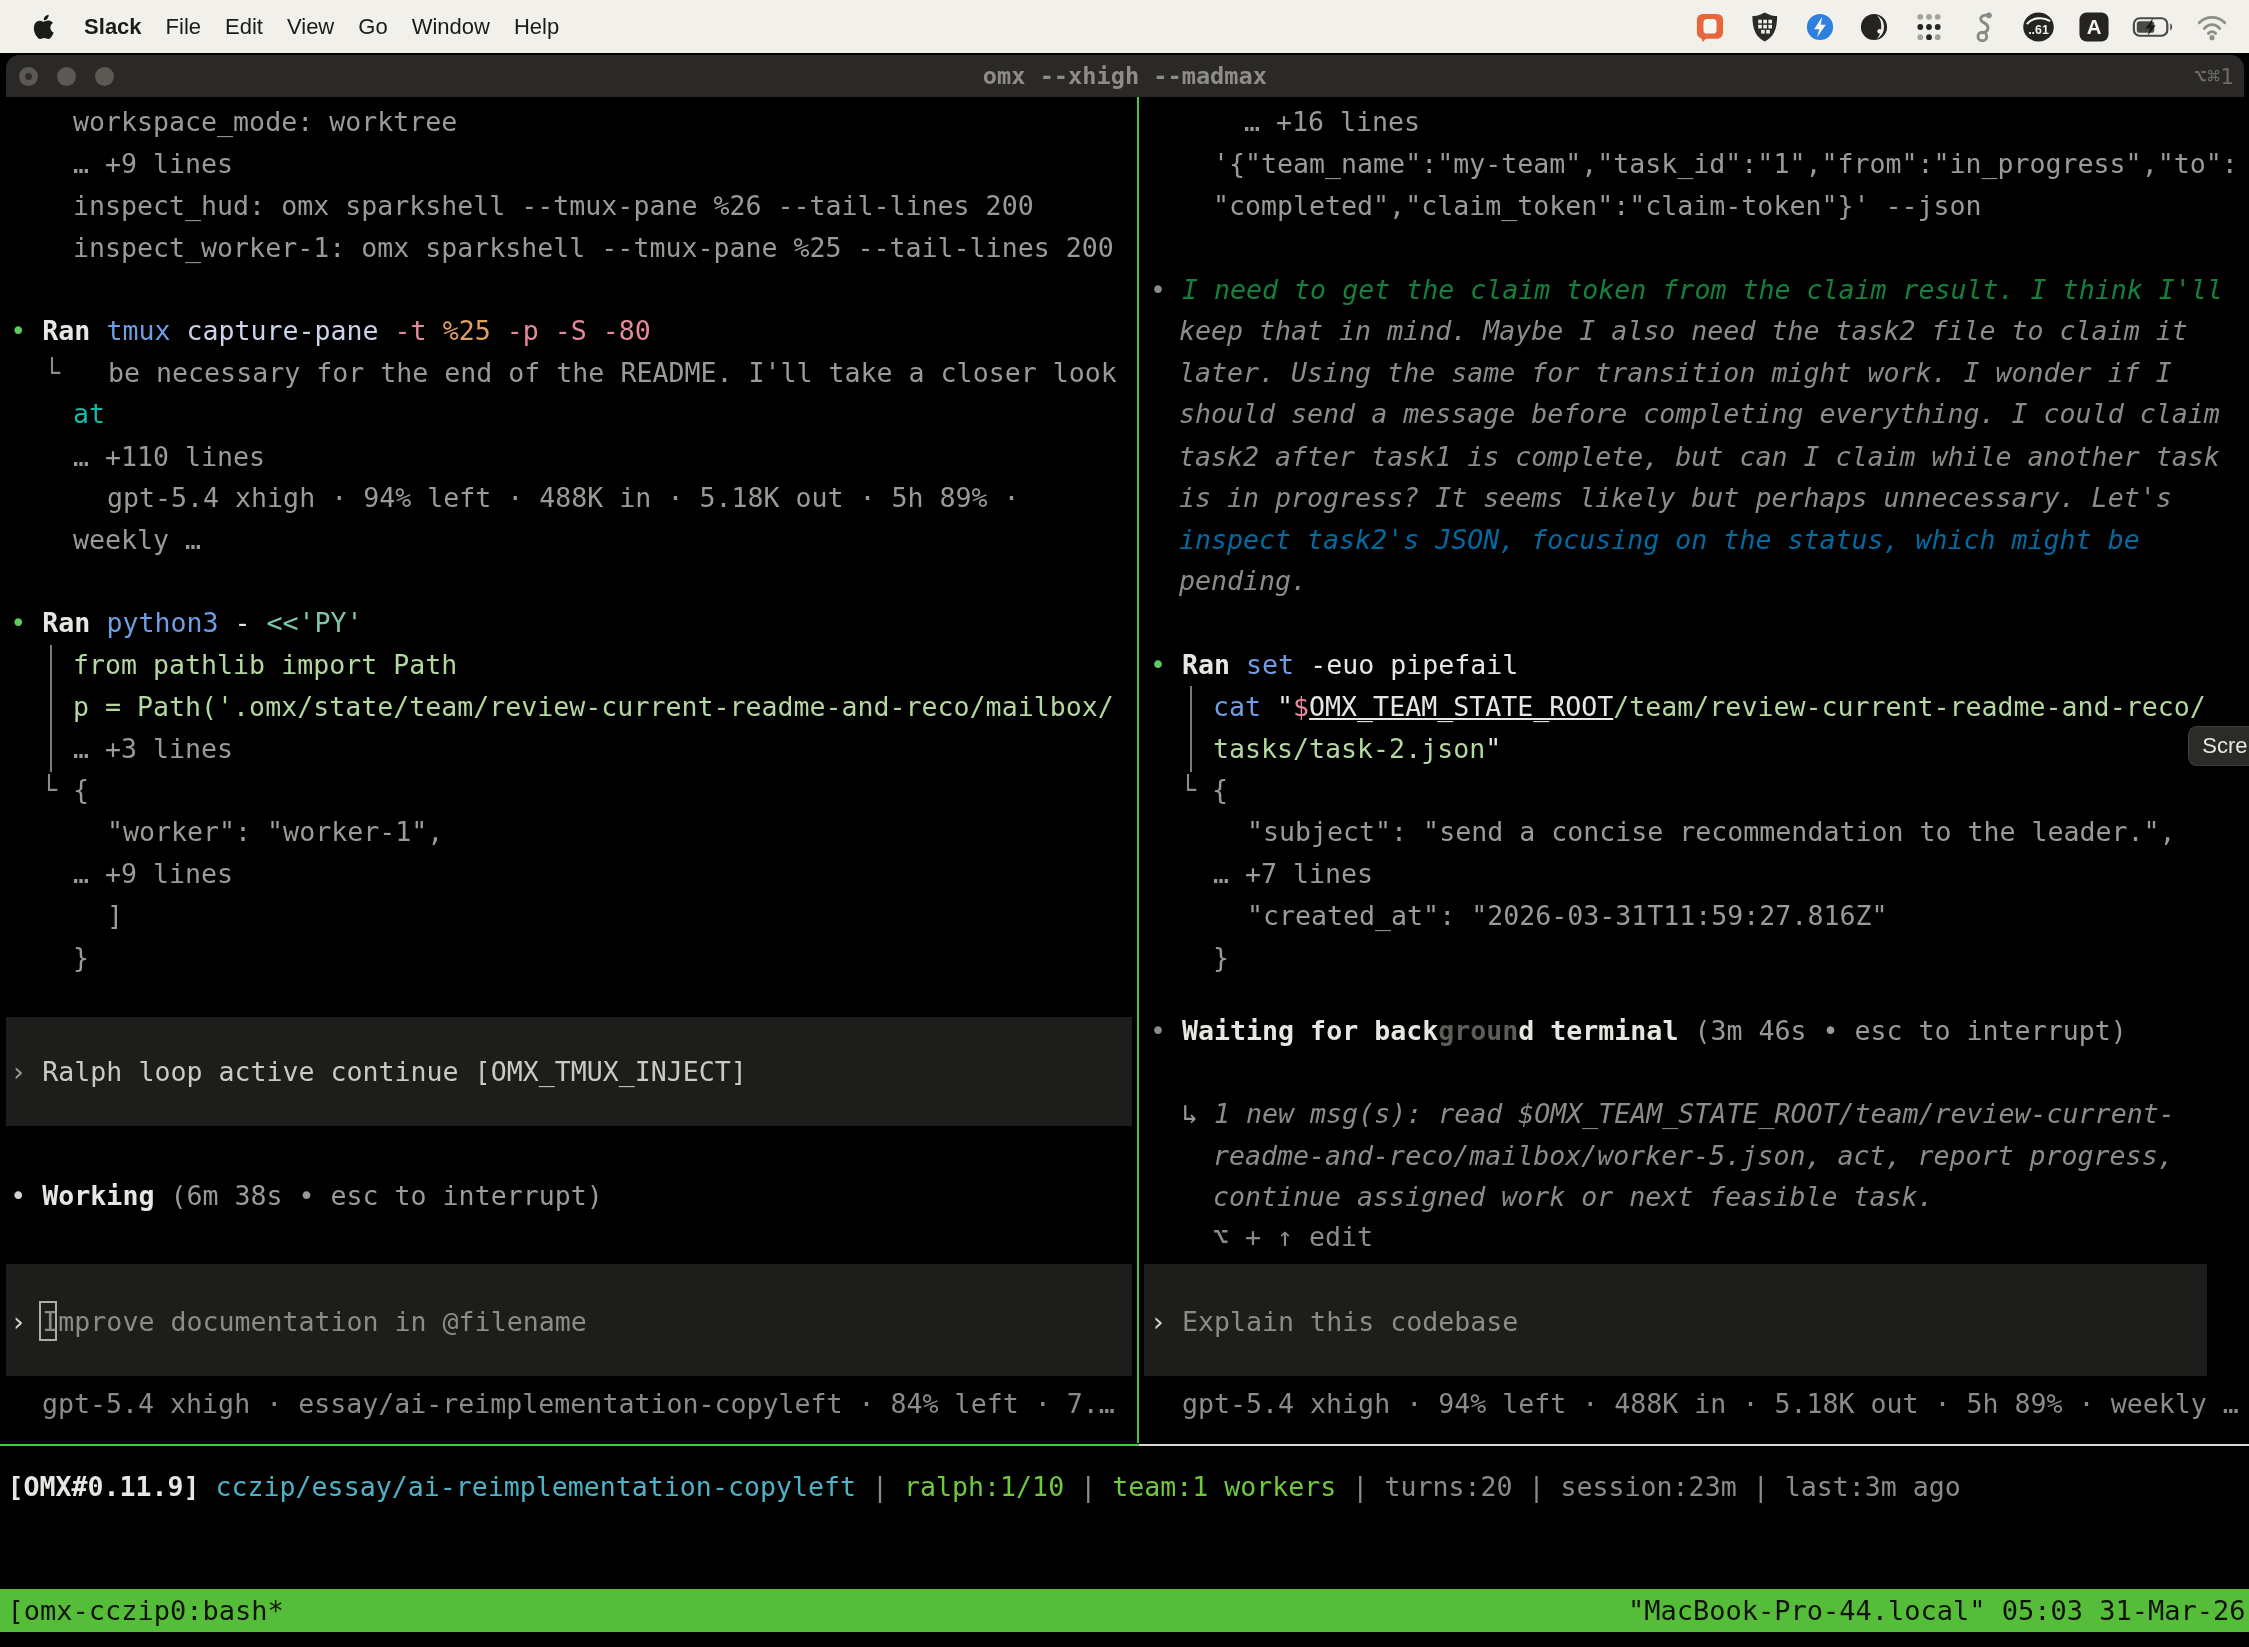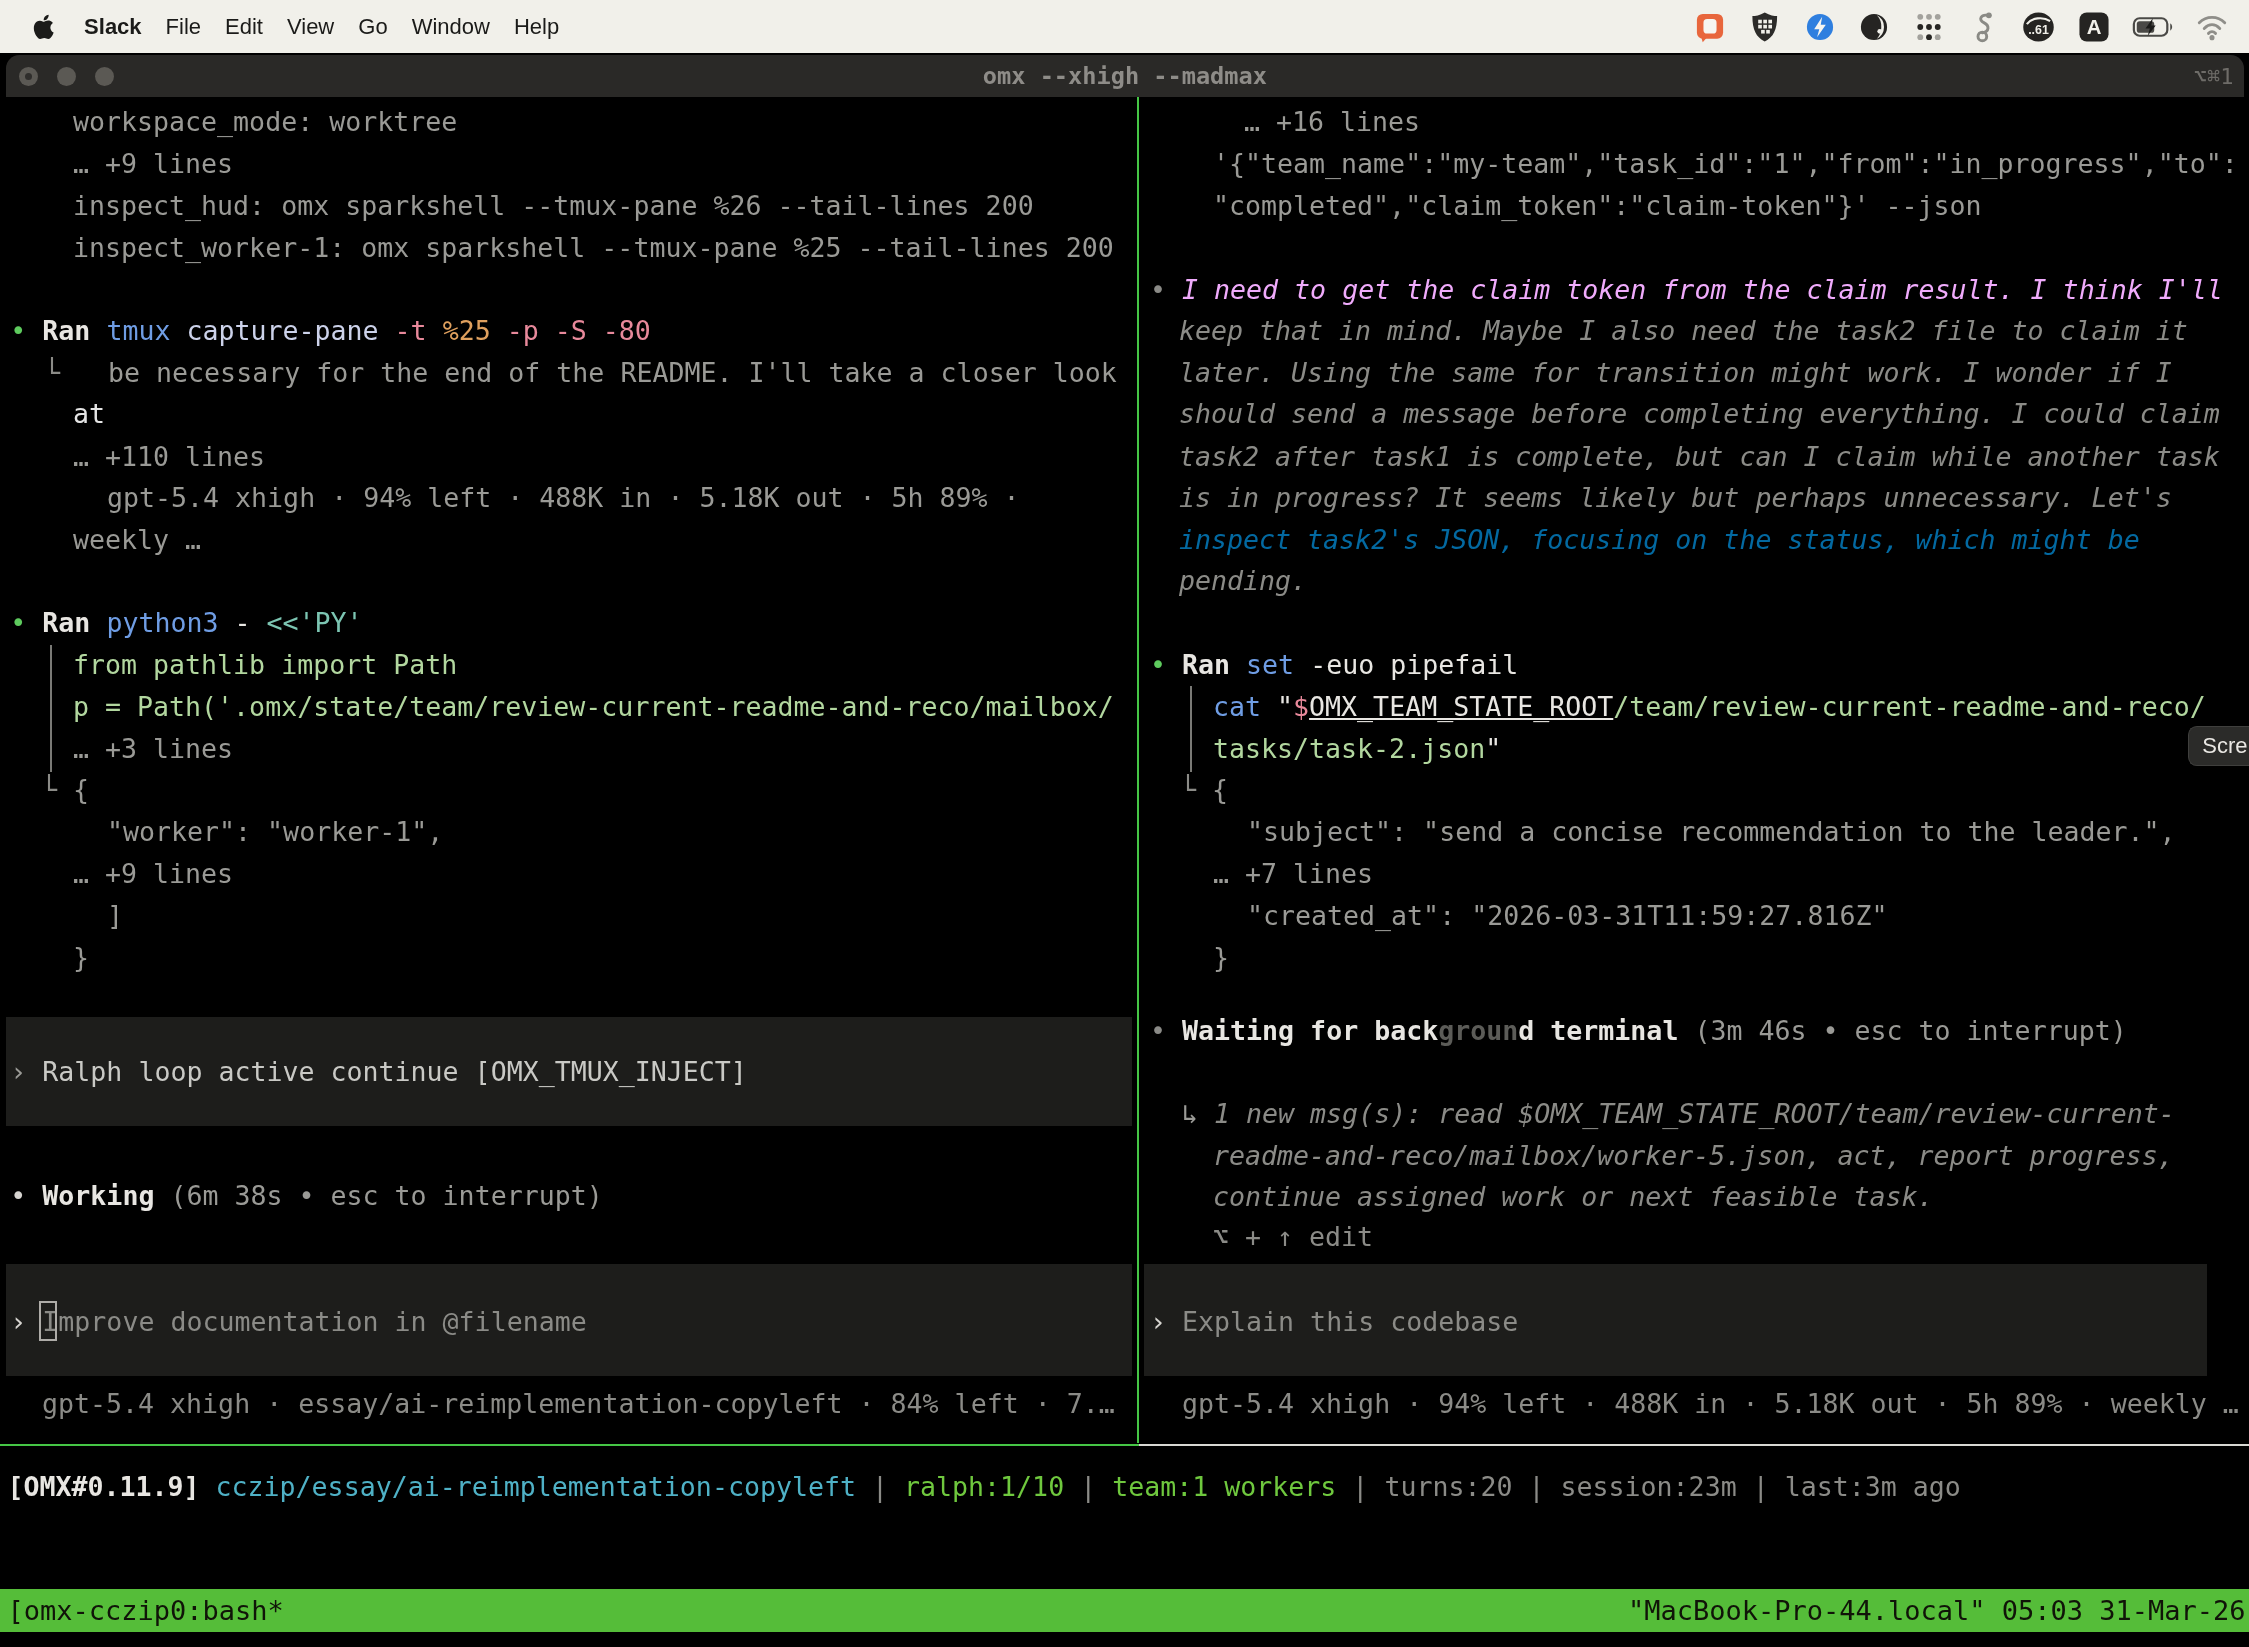--- a/index.html
+++ b/index.html
@@ -194,21 +194,21 @@
   <div class="connector connL"></div>
   <div class="connector connR"></div>
 
   <div id="left-lines">
       <div class="tline" style="top: 101px; left: 73px;"><span style="color: rgb(154, 154, 150);">workspace_mode: worktree</span></div>
       <div class="tline" style="top: 143px; left: 73px;"><span style="color: rgb(154, 154, 150);">… +9 lines</span></div>
       <div class="tline" style="top: 185px; left: 73px;"><span style="color: rgb(154, 154, 150);">inspect_hud: omx sparkshell --tmux-pane %26 --tail-lines 200</span></div>
       <div class="tline" style="top: 227px; left: 73px;"><span style="color: rgb(154, 154, 150);">inspect_worker-1: omx sparkshell --tmux-pane %25 --tail-lines 200</span></div>
       <div class="tline" style="top: 310px; left: 10.3px;"><span style="color: rgb(94, 203, 94);">• </span><span style="color: rgb(232, 230, 226); font-weight: bold;">Ran </span><span style="color: rgb(111, 157, 228);">tmux </span><span style="color: rgb(204, 210, 234);">capture-pane </span><span style="color: rgb(232, 137, 155);">-t </span><span style="color: rgb(223, 160, 94);">%25 </span><span style="color: rgb(232, 137, 155);">-p </span><span style="color: rgb(232, 137, 155);">-S </span><span style="color: rgb(232, 137, 155);">-80</span></div>
       <div class="tline" style="top: 352px; left: 44px;"><span style="color: rgb(139, 139, 135);">└   </span><span style="color: rgb(154, 154, 150);">be necessary for the end of the README. I'll take a closer look</span></div>
-      <div class="tline" style="top: 393px; left: 73px;"><span style="color: #e5e5e5;">at</span></div>
+      <div class="tline" style="top: 393px; left: 73px;"><span style="color: #14b8a6;">at</span></div>
       <div class="tline" style="top: 436px; left: 73px;"><span style="color: rgb(154, 154, 150);">… +110 lines</span></div>
       <div class="tline" style="top: 477px; left: 107px;"><span style="color: rgb(154, 154, 150);">gpt-5.4 xhigh · 94% left · 488K in · 5.18K out · 5h 89% ·</span></div>
       <div class="tline" style="top: 519px; left: 73px;"><span style="color: rgb(154, 154, 150);">weekly …</span></div>
       <div class="tline" style="top: 602px; left: 10.3px;"><span style="color: rgb(94, 203, 94);">• </span><span style="color: rgb(232, 230, 226); font-weight: bold;">Ran </span><span style="color: rgb(111, 157, 228);">python3 </span><span style="color: rgb(232, 230, 226);">- </span><span style="color: rgb(124, 197, 178);">&lt;&lt;'PY'</span></div>
       <div class="tline" style="top: 644px; left: 73px;"><span style="color: rgb(178, 215, 159);">from pathlib import Path</span></div>
       <div class="tline" style="top: 686px; left: 73px;"><span style="color: rgb(178, 215, 159);">p = Path('.omx/state/team/review-current-readme-and-reco/mailbox/</span></div>
       <div class="tline" style="top: 728px; left: 73px;"><span style="color: rgb(154, 154, 150);">… +3 lines</span></div>
       <div class="tline" style="top: 769px; left: 41px;"><span style="color: rgb(139, 139, 135);">└ </span><span style="color: rgb(154, 154, 150);">{</span></div>
       <div class="tline" style="top: 811px; left: 107px;"><span style="color: rgb(154, 154, 150);">"worker": "worker-1",</span></div>
       <div class="tline" style="top: 853px; left: 73px;"><span style="color: rgb(154, 154, 150);">… +9 lines</span></div>
@@ -216,21 +216,21 @@
       <div class="tline" style="top: 937px; left: 73px;"><span style="color: rgb(154, 154, 150);">}</span></div>
       <div class="tline" style="top: 1051px; left: 10.3px;"><span style="color: rgb(154, 154, 150);">› </span><span style="color: rgb(201, 201, 197); margin-top: 24px;">Ralph loop active continue [OMX_TMUX_INJECT]</span></div>
       <div class="tline" style="top: 1175px; left: 10.3px;"><span style="color: rgb(214, 212, 208);">• </span><span style="color: rgb(232, 230, 226); font-weight: bold;">Working </span><span style="color: rgb(154, 154, 150);">(6m 38s • esc to interrupt)</span></div>
       <div class="tline" style="top: 1301px; left: 10.3px;"><span style="color: rgb(214, 212, 208);">› </span><span style="color: rgb(139, 139, 135);">Improve documentation in @filename</span></div>
       <div class="tline" style="top: 1383px; left: 42px;"><span style="color: rgb(139, 139, 135);">gpt-5.4 xhigh · essay/ai-reimplementation-copyleft · 84% left · 7.…</span></div>
     </div>
   <div id="right-lines">
       <div class="tline" style="top: 101px; left: 1244px;"><span style="color: rgb(154, 154, 150);">… +16 lines</span></div>
       <div class="tline" style="top: 143px; left: 1213px;"><span style="color: rgb(154, 154, 150);">'{"team_name":"my-team","task_id":"1","from":"in_progress","to":</span></div>
       <div class="tline" style="top: 185px; left: 1213px;"><span style="color: rgb(154, 154, 150);">"completed","claim_token":"claim-token"}' --json</span></div>
-      <div class="tline" style="top: 269px; left: 1150px;"><span style="color: rgb(139, 139, 135);">• </span><span style="color: #f0abfc; font-style: italic;">I need to get the claim token from the claim result. I think I'll</span></div>
+      <div class="tline" style="top: 269px; left: 1150px;"><span style="color: rgb(139, 139, 135);">• </span><span style="color: #15803d; font-style: italic;">I need to get the claim token from the claim result. I think I'll</span></div>
       <div class="tline" style="top: 310px; left: 1179px;"><span style="color: rgb(139, 139, 135); font-style: italic;">keep that in mind. Maybe I also need the task2 file to claim it</span></div>
       <div class="tline" style="top: 352px; left: 1179px;"><span style="color: rgb(139, 139, 135); font-style: italic;">later. Using the same for transition might work. I wonder if I</span></div>
       <div class="tline" style="top: 393px; left: 1179px;"><span style="color: rgb(139, 139, 135); font-style: italic; margin-top: 36px;">should send a message before completing everything. I could claim</span></div>
       <div class="tline" style="top: 436px; left: 1179px;"><span style="color: rgb(139, 139, 135); font-style: italic;">task2 after task1 is complete, but can I claim while another task</span></div>
       <div class="tline" style="top: 477px; left: 1179px;"><span style="color: rgb(139, 139, 135); font-style: italic;">is in progress? It seems likely but perhaps unnecessary. Let's</span></div>
       <div class="tline" style="top: 519px; left: 1179px;"><span style="color: #0369a1; font-style: italic; margin-top: 24px;">inspect task2's JSON, focusing on the status, which might be</span></div>
       <div class="tline" style="top: 560px; left: 1179px;"><span style="color: rgb(139, 139, 135); font-style: italic;">pending.</span></div>
       <div class="tline" style="top: 644px; left: 1150px;"><span style="color: rgb(94, 203, 94);">• </span><span style="color: rgb(232, 230, 226); font-weight: bold;">Ran </span><span style="color: rgb(111, 157, 228);">set </span><span style="color: rgb(232, 230, 226);">-euo pipefail</span></div>
       <div class="tline" style="top: 686px; left: 1213px;"><span style="color: rgb(111, 157, 228);">cat </span><span style="color: rgb(232, 230, 226);">"</span><span style="color: rgb(232, 137, 155);">$</span><span style="color: rgb(232, 230, 226); text-decoration: underline;">OMX_TEAM_STATE_ROOT</span><span style="color: rgb(178, 215, 159);">/team/review-current-readme-and-reco/</span></div>
       <div class="tline" style="top: 728px; left: 1213px;"><span style="color: rgb(178, 215, 159);">tasks/task-2.json</span><span style="color: rgb(232, 230, 226);">"</span></div>

